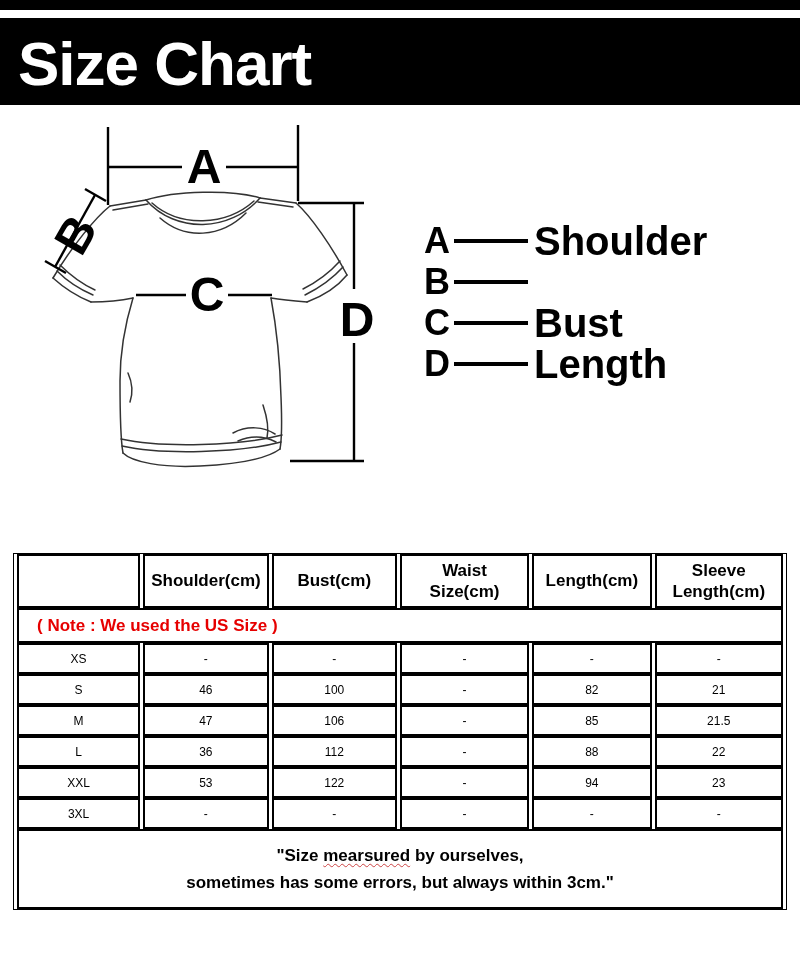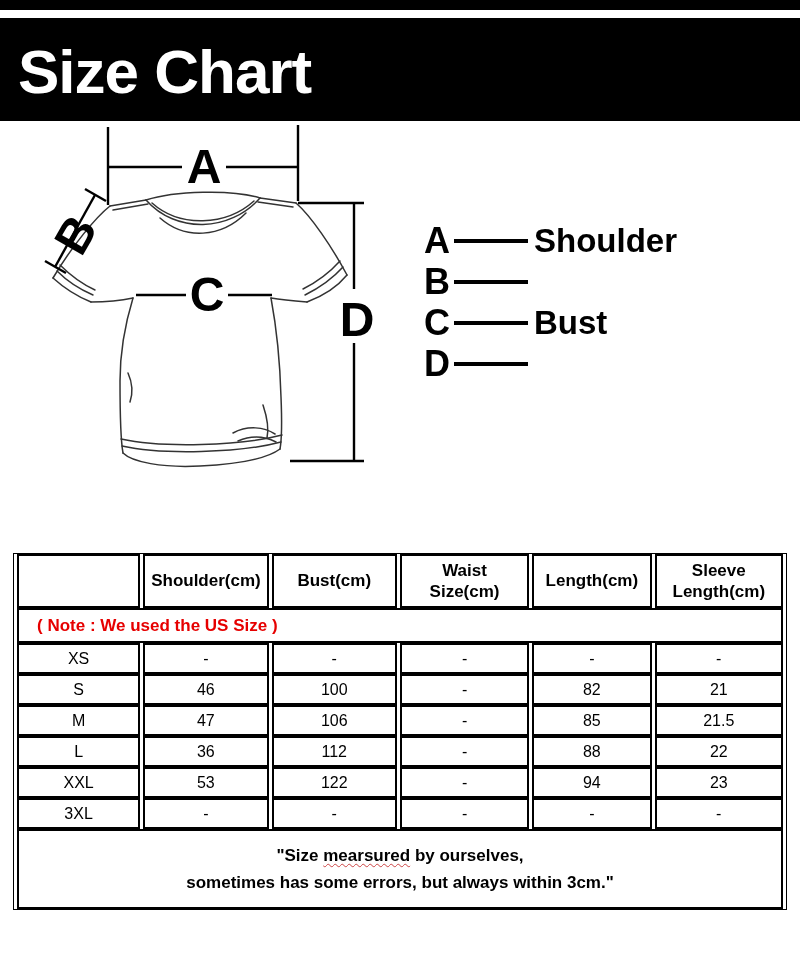--- a/index.html
+++ b/index.html
@@ -1,38 +1,38 @@
 <!DOCTYPE html>
 <html><head>
 <meta charset="utf-8">
 <style>
   html,body { margin:0; padding:0; background:#ffffff; font-family:"Liberation Sans", sans-serif; }
   .page { position:relative; width:800px; height:978px; background:#ffffff; overflow:hidden; }
 
   
   .top-bar { position:absolute; top:0; left:0; width:800px; height:10px; background:#000; }
-  .banner { position:absolute; top:18px; left:0; width:800px; height:103px; background:#000; display:flex; align-items:center; }
+  .banner { position:absolute; top:18px; left:0; width:800px; height:87px; background:#000; display:flex; align-items:center; }
   .banner-title { color:#fff; font-size:62px; font-weight:bold; margin:0 0 0 18px; letter-spacing:-1px; line-height:1; padding-top:4px; }
 
   
   .diagram { position:absolute; top:105px; left:0; width:800px; height:448px; }
   .diagram svg { position:absolute; left:0; top:0; }
   .legend { position:absolute; left:424px; top:115px; }
   .legend-row { display:flex; align-items:center; height:41px; }
   .legend-letter { font-size:36px; font-weight:bold; color:#000; width:30px; line-height:1; }
   .legend-line { width:74px; height:4px; background:#000; flex:0 0 auto; }
-  .legend-label { font-size:33px; font-weight:bold; color:#000; margin-left:6px; white-space:nowrap; line-height:1; }
+  .legend-label { font-size:40px; font-weight:bold; color:#000; margin-left:6px; white-space:nowrap; line-height:1; }
 
   
   .table-wrap { position:absolute; top:553px; left:13px; width:774px; }
   table.size-table { width:100%; border:1px solid #000; border-collapse:separate; border-spacing:3px 0; background:#fff; table-layout:fixed; }
   table.size-table td, table.size-table th { border:2px solid #000; background:#fff; text-align:center; vertical-align:middle; padding:0; color:#000; }
   .note-cell { text-align:left !important; color:#e60000 !important; font-weight:bold; font-size:17px; padding:6px 4px 5px 18px !important; }
   th.col-head { font-size:17px; font-weight:bold; height:46px; line-height:1.25; padding:2px 6px !important; }
-  tr.data-row td { font-size:16px; height:27px; font-weight:normal; }
+  tr.data-row td { font-size:12px; height:27px; font-weight:normal; }
   .footer-cell { height:76px; font-size:17px; font-weight:bold; line-height:1.6; }
   .misspelled { text-decoration-line:underline; text-decoration-style:wavy; text-decoration-color:#cc4444; text-decoration-thickness:1px; text-underline-offset:2px;text-align:right; }
 </style>
 </head>
 <body>
 
 <div class="page">
 
   <div class="top-bar"></div>
 
@@ -108,20 +108,21 @@
         <span class="legend-line"></span>
       </div>
       <div class="legend-row">
         <span class="legend-letter">C</span>
         <span class="legend-line"></span>
         <span class="legend-label">Bust</span>
       </div>
       <div class="legend-row">
         <span class="legend-letter">D</span>
         <span class="legend-line"></span>
+        <span class="legend-label">Length</span>
       </div>
     </div>
   </section>
 
   <section class="table-wrap">
     <table class="size-table">
       <colgroup>
         <col style="width:16.4%">
           <col style="width:16.7%">
           <col style="width:16.7%">

